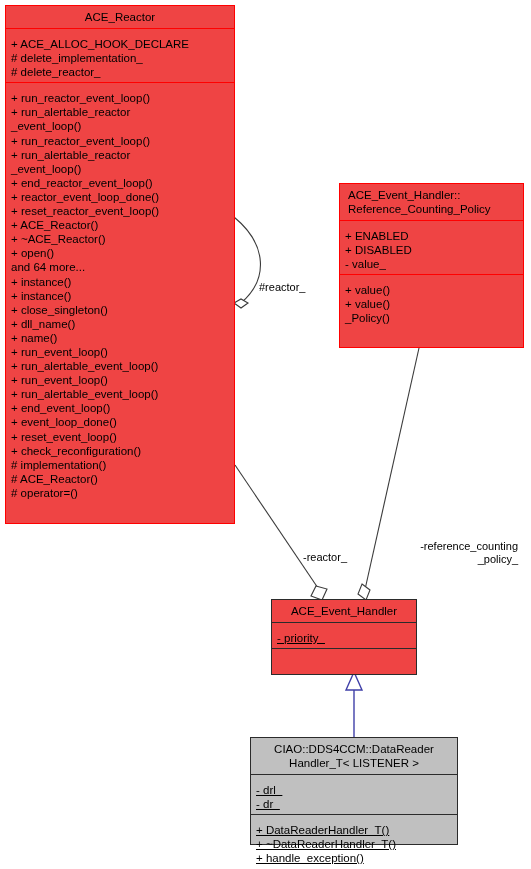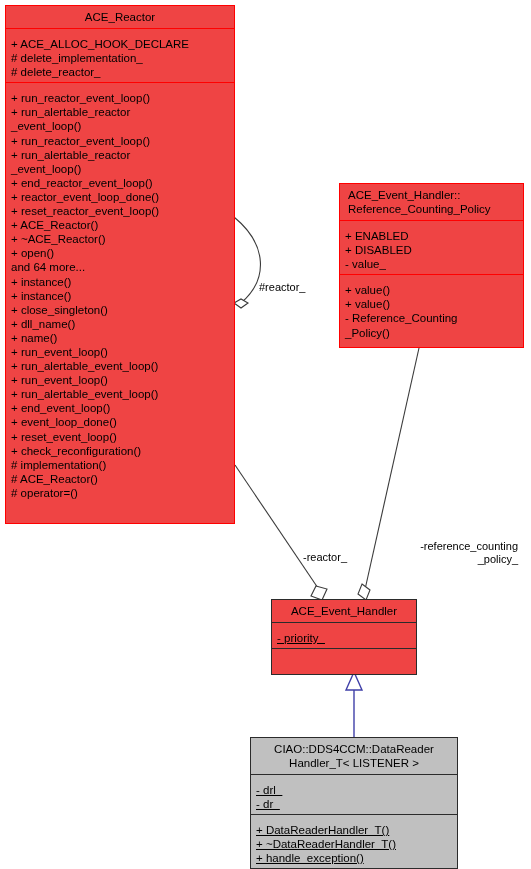--- a/index.html
+++ b/index.html
@@ -171,34 +171,33 @@
     <div class="uml-title" style="text-align:left; padding-left:8px;">ACE_Event_Handler::
 Reference_Counting_Policy</div>
     <div class="uml-section sep-red">
       <div class="row">+ ENABLED</div>
       <div class="row">+ DISABLED</div>
       <div class="row">- value_</div>
     </div>
     <div class="uml-section sep-red">
       <div class="row">+ value()</div>
       <div class="row">+ value()</div>
-      <div class="row">- Reference_Counting</div>
       <div class="row">_Policy()</div>
     </div>
   </div>
 
   <div class="uml-box black" style="left:271px; top:599px; width:146px; height:76px;">
     <div class="uml-title">ACE_Event_Handler</div>
     <div class="uml-section sep-black">
       <div class="row">- priority_</div>
     </div>
     <div class="uml-section sep-black empty"></div>
   </div>
 
-  <div class="uml-box black gray-fill" style="left:250px; top:737px; width:208px; height:132px;">
+  <div class="uml-box black gray-fill" style="left:250px; top:737px; width:208px; height:108px;">
     <div class="uml-title">CIAO::DDS4CCM::DataReader
 Handler_T&lt; LISTENER &gt;</div>
     <div class="uml-section sep-black">
       <div class="row">- drl_</div>
       <div class="row">- dr_</div>
     </div>
     <div class="uml-section sep-black">
       <div class="row">+ DataReaderHandler_T()</div>
       <div class="row">+ ~DataReaderHandler_T()</div>
       <div class="row">+ handle_exception()</div>

